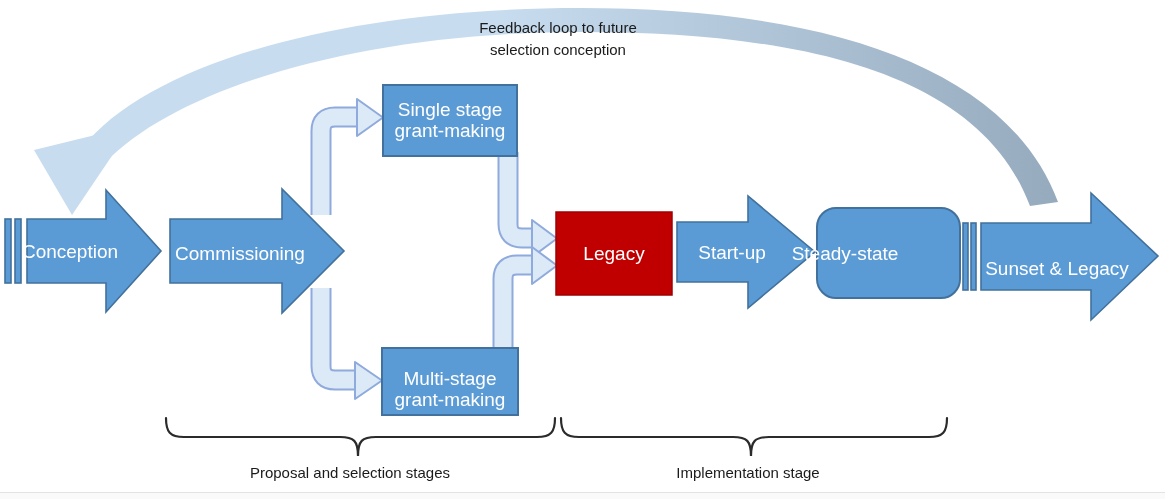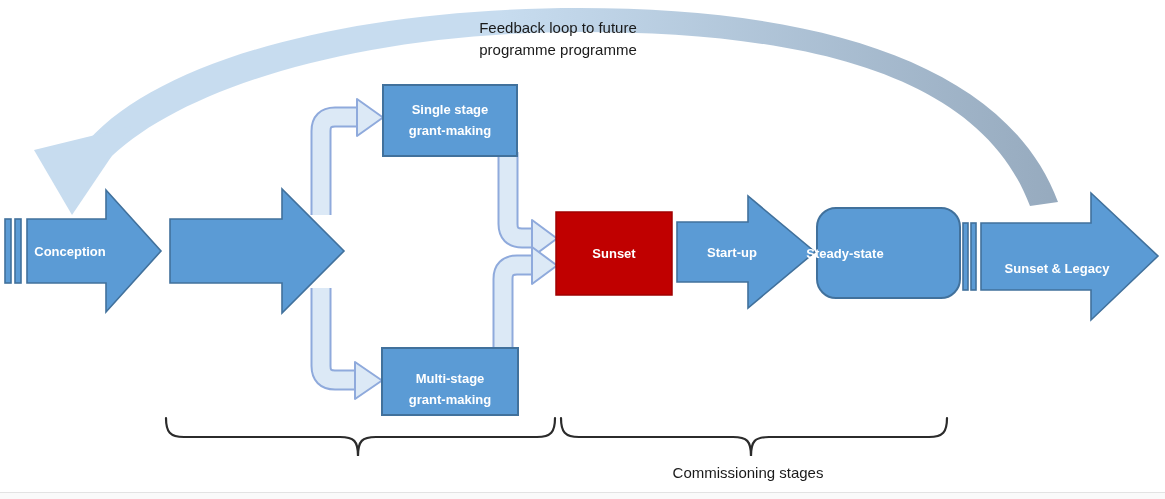--- a/index.html
+++ b/index.html
@@ -12,21 +12,21 @@
   .box-blue{fill:var(--shape-blue,#5B9BD5);stroke:var(--shape-blue-border,#41719C);stroke-width:2;}
   .award-box{fill:var(--award-red,#C00000);stroke:var(--award-red-border,#A00000);stroke-width:1.5;}
   .connector-outer{fill:none;stroke:var(--connector-border,#8FAADC);stroke-width:21;stroke-linecap:butt;}
   .connector-inner{fill:none;stroke:var(--connector-fill,#DCE9F6);stroke-width:17;stroke-linecap:butt;}
   .connector-head{fill:var(--connector-fill,#DCE9F6);stroke:var(--connector-border,#8FAADC);stroke-width:2;stroke-linejoin:round;}
   .fb-head{fill:var(--feedback-light,#C7DCEF);}
   .fb-stop-light{stop-color:var(--feedback-light,#C7DCEF);}
   .fb-stop-dark{stop-color:var(--feedback-dark,#96AABE);}
   .brace{fill:none;stroke:var(--brace-color,#2B2B2B);stroke-width:2.2;stroke-linecap:round;}
   .label{position:absolute;transform:translate(-50%,-50%);text-align:center;white-space:nowrap;}
-  .shape-label{color:var(--text-on-shape,#FFFFFF);font-size:13px;line-height:21px;font-weight:700;}
+  .shape-label{color:var(--text-on-shape,#FFFFFF);font-size:19px;line-height:21px;font-weight:400;}
   .dark-label{color:var(--label-text,#1A1A1A);font-size:15px;line-height:22px;font-weight:400;}
   .bottom-rule{position:absolute;left:0;top:492px;width:1165px;height:1px;background:var(--rule-gray,#E3E3E3);}
   .bottom-strip{position:absolute;left:0;top:493px;width:1165px;height:6px;background:#FAFAFA;}
 </style>
 </head>
 <body>
 
 <div class="canvas">
 
   <svg width="1165" height="499" viewBox="0 0 1165 499">
@@ -75,44 +75,46 @@
     <rect class="shape-blue" x="963" y="223" width="5" height="67"></rect>
     <rect class="shape-blue" x="971" y="223" width="5" height="67"></rect>
     <polygon class="shape-blue" points="981,223 1091,223 1091,193 1158,256 1091,320 1091,290 981,290"></polygon>
 
     <path class="brace" d="M166,418 C166,432 170,437 184,437 L340,437 C354,437 358,441 358,456 C358,441 362,437 376,437 L537,437 C551,437 555,432 555,418"></path>
     <path class="brace" d="M561,418 C561,432 565,437 579,437 L733,437 C747,437 751,441 751,456 C751,441 755,437 769,437 L929,437 C943,437 947,432 947,418"></path>
   </svg>
 
   <div class="label dark-label" style="left:558px;top:39px">
     <div>Feedback loop to future</div>
-    <div>programme programme</div>
+    <div>selection conception</div>
   </div>
 
   <div class="label shape-label" style="left:70px;top:251px">Conception</div>
 
   <div class="label shape-label" style="left:240px;top:253px">
+    <div>Commissioning</div>
   </div>
 
   <div class="label shape-label" style="left:450px;top:120px">
     <div>Single stage</div>
     <div>grant-making</div>
   </div>
 
   <div class="label shape-label" style="left:450px;top:389px">
     <div>Multi-stage</div>
     <div>grant-making</div>
   </div>
 
-  <div class="label shape-label" style="left:614px;top:253px">Sunset</div>
+  <div class="label shape-label" style="left:614px;top:253px">Legacy</div>
 
   <div class="label shape-label" style="left:732px;top:252px">Start-up</div>
 
   <div class="label shape-label" style="left:845px;top:253px">Steady-state</div>
 
   <div class="label shape-label" style="left:1057px;top:268px">Sunset &amp; Legacy</div>
 
+  <div class="label dark-label" style="left:350px;top:473px">Proposal and selection stages</div>
 
-  <div class="label dark-label" style="left:748px;top:473px">Commissioning stages</div>
+  <div class="label dark-label" style="left:748px;top:473px">Implementation stage</div>
 
   <div class="bottom-rule"></div>
   <div class="bottom-strip"></div>
 </div>
 
 </body></html>

